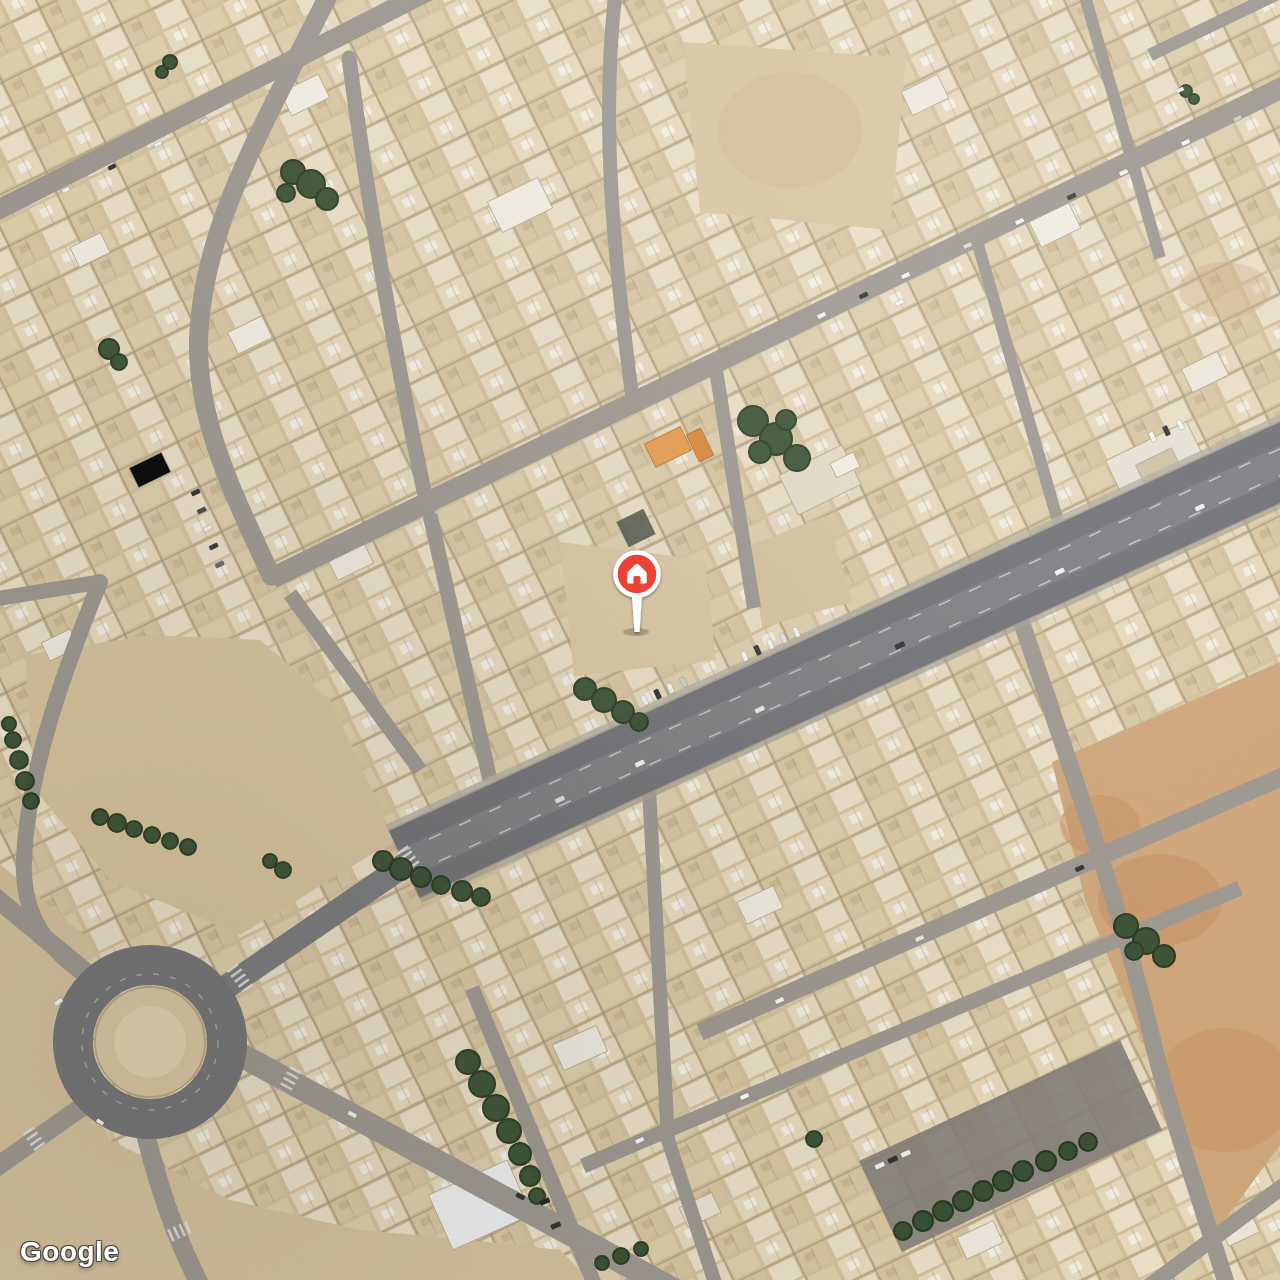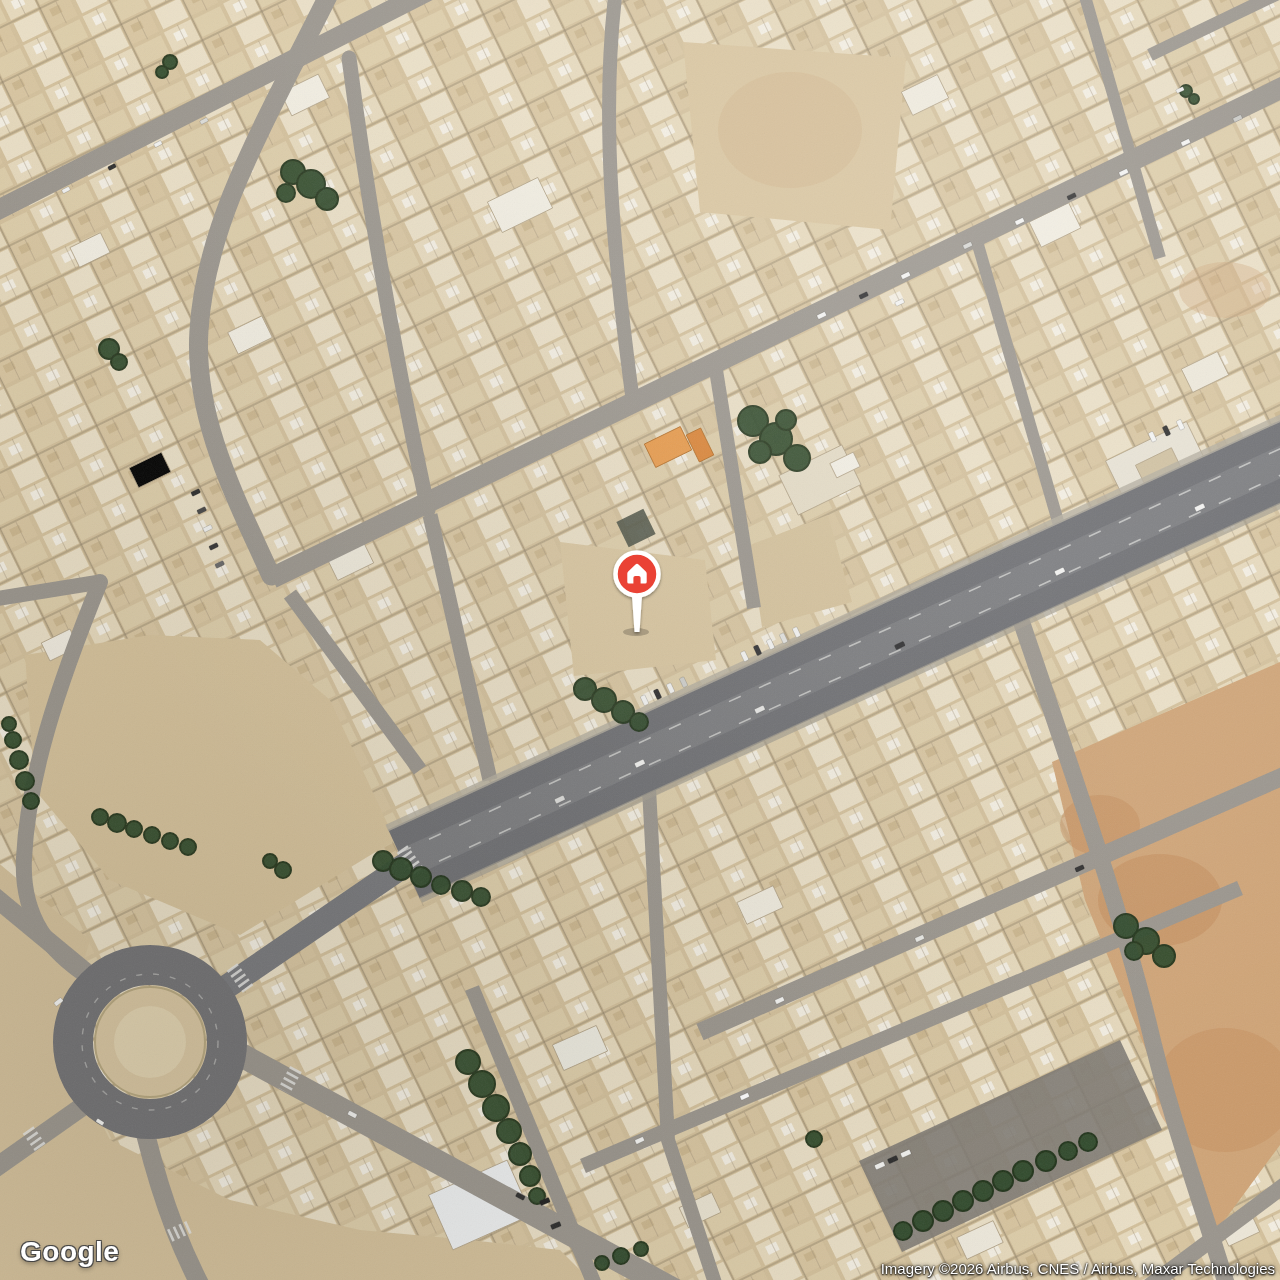--- a/index.html
+++ b/index.html
@@ -285,15 +285,14 @@
       <ellipse cx="36" cy="92" rx="13" ry="4" fill="rgba(0,0,0,0.2)" filter="url(#soft)"></ellipse>
       <g filter="url(#pinShadow)">
         <polygon points="32,56 42,56 39.5,92 34.5,92" fill="#ffffff"></polygon>
         <circle cx="37" cy="34" r="21.5" class="pin-disc" fill="#EA4335" stroke="#ffffff" stroke-width="4.5"></circle>
         <path fill="#ffffff" d="M28.2,31.4 L35.5,24.4 Q37,23.1 38.5,24.4 L45.8,31.4 Q46.7,32.3 46.7,33.5 L46.7,42 Q46.7,43.6 45.1,43.6 L40.6,43.6 L40.6,37.8 Q40.6,35.9 38.7,35.9 L35.3,35.9 Q33.4,35.9 33.4,37.8 L33.4,43.6 L28.9,43.6 Q27.3,43.6 27.3,42 L27.3,33.5 Q27.3,32.3 28.2,31.4 Z"></path>
       </g>
     </svg>
   </div>
 
   <div class="google-logo">Google</div>
-  <div class="attribution">Imagery ©2026 Airbus, CNES / Airbus, Maxar Technologies</div>
 
 </div>
 
 </body></html>

